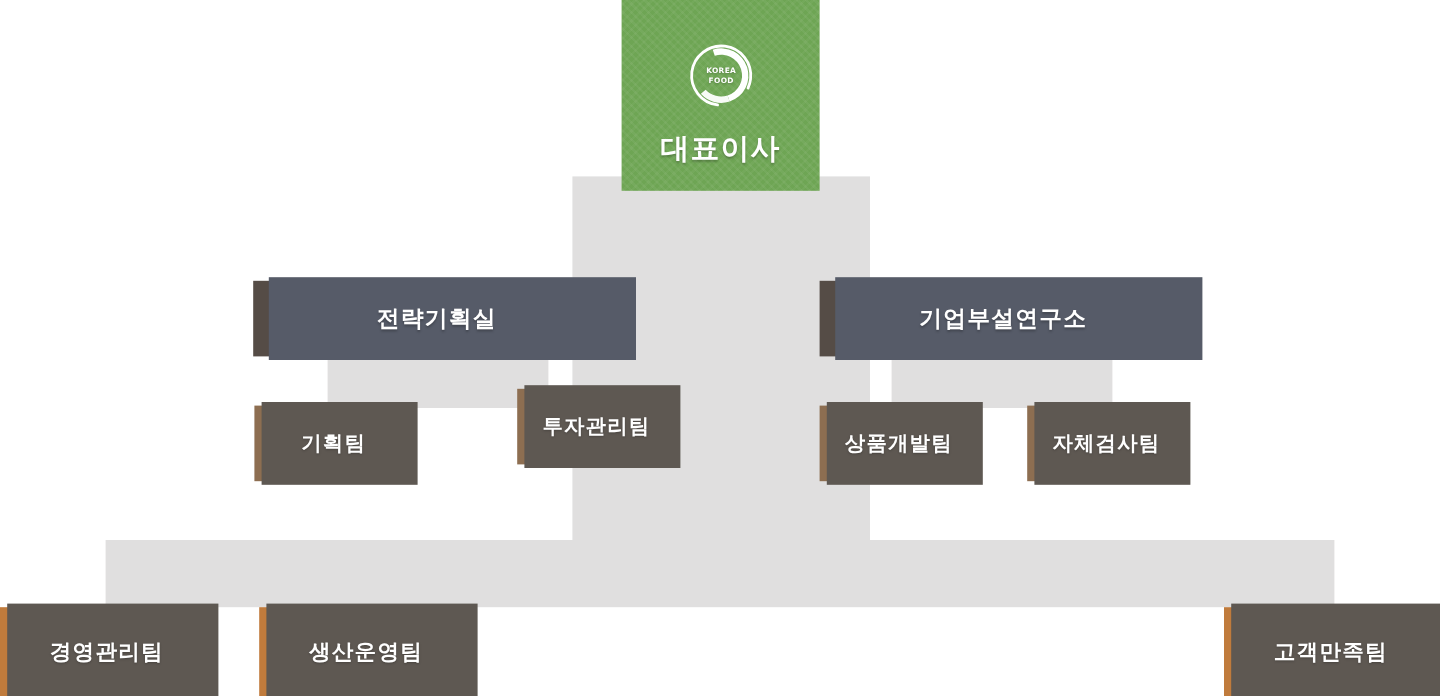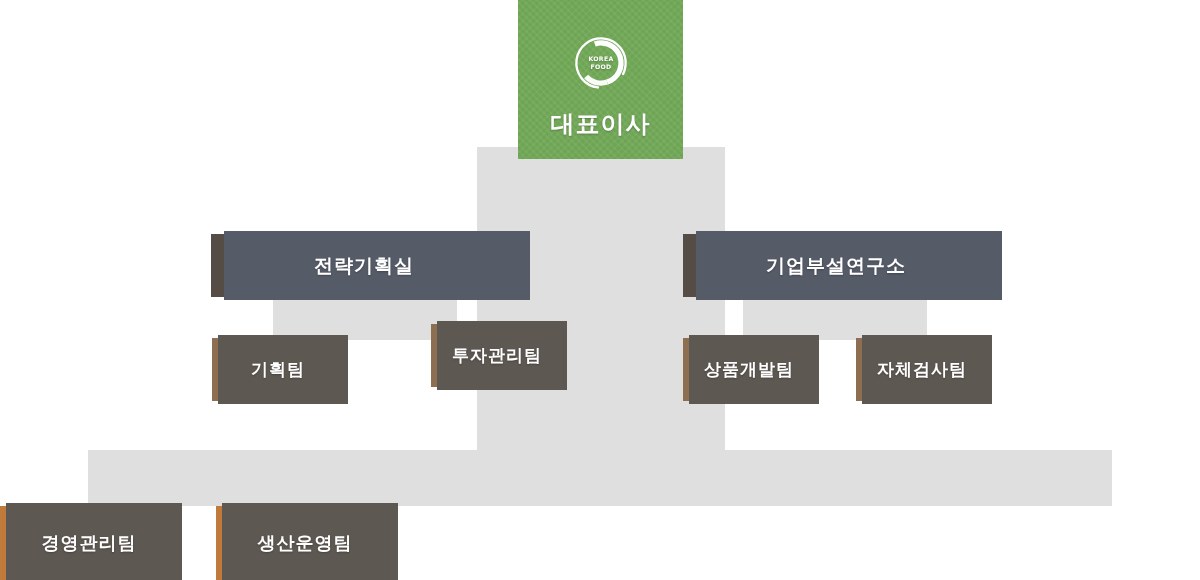--- a/index.html
+++ b/index.html
@@ -90,14 +90,17 @@
   <div class="node team" style="left:856px;top:338px;width:132px;height:63px;text-align:right;">
     <span>자체검사팀</span>
   </div>
 
   <div class="node dept" style="left:0;top:506px;width:178px;height:74px;">
     <span>경영관리팀</span>
   </div>
   <div class="node dept" style="left:204px;top:506px;width:178px;height:74px;margin-left:12px;">
     <span>생산운영팀</span>
   </div>
+  <div class="node dept" style="left:1020px;top:506px;width:178px;height:74px;">
+    <span>고객만족팀</span>
+  </div>
 
 </div>
 
 </body></html>

